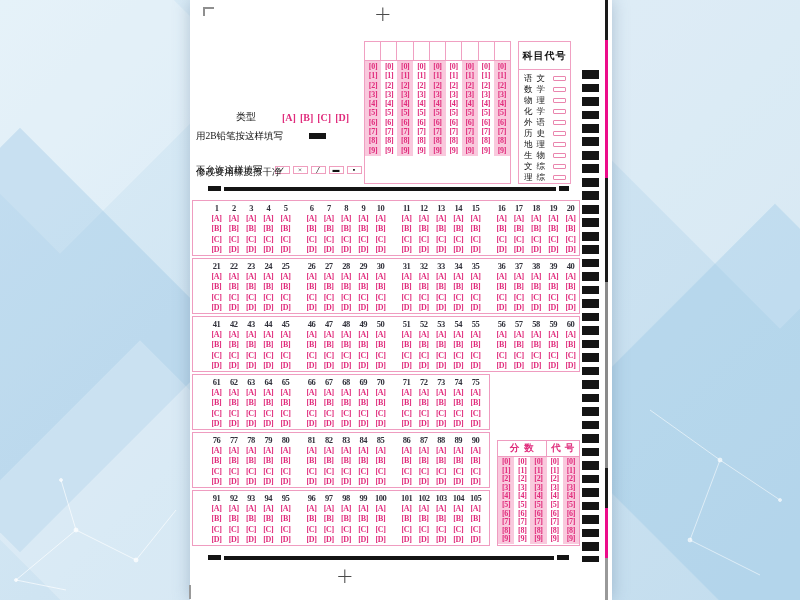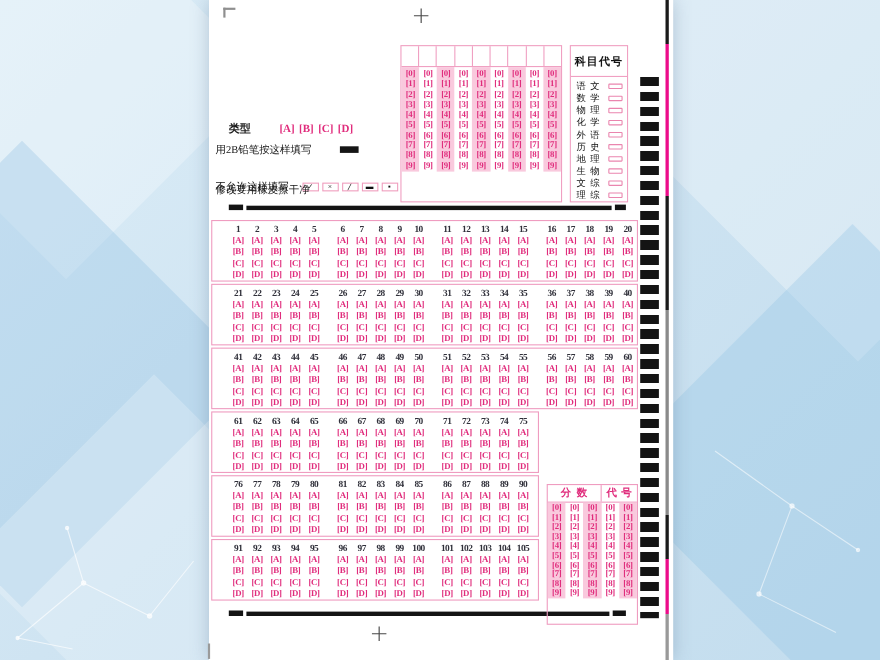--- a/index.html
+++ b/index.html
@@ -29,21 +29,21 @@
   .plus { font-family:"DejaVu Sans",sans-serif; font-weight:300; font-size:21px; line-height:1; color:#4a4a4a; }
   .plus-top { left:184px; top:4px; }
   .plus-bottom { left:146px; top:566px; }
 
   .page-title { left:36px; top:22px; font-size:28px; font-weight:700; letter-spacing:14px; color:#121212; white-space:nowrap; }
 
   .name-box { left:6px; top:75px; width:146px; height:37px; border:2px solid #f2a9c6; }
   .name-label { padding:3px 5px; font-size:11px; font-weight:700; color:#1a1a1a; }
 
   .type-row { left:6px; top:110px; width:185px; display:flex; align-items:center; }
-  .type-label { margin-left:12px; font-size:10px; color:#1a1a1a;font-weight:bold; }
+  .type-label { margin-left:40px; font-size:10px; color:#1a1a1a; }
   .type-opts { margin-left:26px; display:flex; gap:4px; }
   .mag { color:#e02c7c; font-weight:700; }
   .type-opts span { font-size:10px; }
 
   .instr { left:6px; height:10px; display:flex; align-items:center; font-size:9.5px; color:#141414; white-space:nowrap; }
   .instr-1 { top:131px; } .instr-2 { top:165px; } .instr-3 { top:167px; }
   .fill-demo { width:17px; height:6px; background:#151515; margin-left:26px; }
   .wrong-set { margin-left:12px; display:flex; gap:3px; }
   .wrong-box { width:15px; height:8px; border:1px solid #ef9ebe; display:inline-flex; align-items:center; justify-content:center; font-size:7px; line-height:1; color:#111; overflow:hidden; }
 
@@ -76,21 +76,21 @@
   .region-b { left:2px; top:374px; width:298px; }
   .band { height:56px; border:1.2px solid #ef9cc0; margin-bottom:2px; display:flex; padding:2px 0 0 15px; column-gap:9px; }
   .group { width:86px; display:flex; justify-content:space-between; }
   .stack { width:17px; text-align:center; }
   .qnum { font-size:8.5px; font-weight:700; color:#30303a; height:11px; line-height:11px; letter-spacing:-0.5px; white-space:nowrap; }
   .opt { font-size:8px; line-height:10.3px; font-weight:700; color:#e02c7c; letter-spacing:-0.3px; white-space:nowrap; }
 
   .notice-box { left:307px; top:374px; width:83px; height:61px; border:1.2px solid #ef9cc0; padding:4px 4px; }
   .notice-text { font-size:9.5px; font-weight:700; color:#121212; line-height:1.45; }
 
-  .score-box { left:307px; top:440px; width:83px; height:128px; border:1.2px solid #ef9cc0; }
+  .score-box { left:307px; top:440px; width:83px; height:106px; border:1.2px solid #ef9cc0; }
   .sc-head { display:flex; height:16px; border-bottom:1.2px solid #ef9cc0; }
   .sc-hl { width:60%; border-right:1.2px solid #ef9cc0; display:flex; align-items:center; justify-content:center; font-size:9.5px; font-weight:700; letter-spacing:5px; padding-left:5px; color:#e02c7c; }
   .sc-hr { width:40%; display:flex; align-items:center; justify-content:center; font-size:9.5px; font-weight:700; letter-spacing:4px; padding-left:4px; color:#e02c7c; }
   .sc-cols { display:flex; height:87px; }
   .sc-col { flex:1; display:flex; flex-direction:column; align-items:center; padding-top:1px; }
   .sc-col:nth-of-type(odd) { background:#f9c9dd; }
   .sc-col .digit { font-size:8px; line-height:8.6px; }
 
   .timing-marks {
     left:392px; top:70px; width:17px; height:492px;

